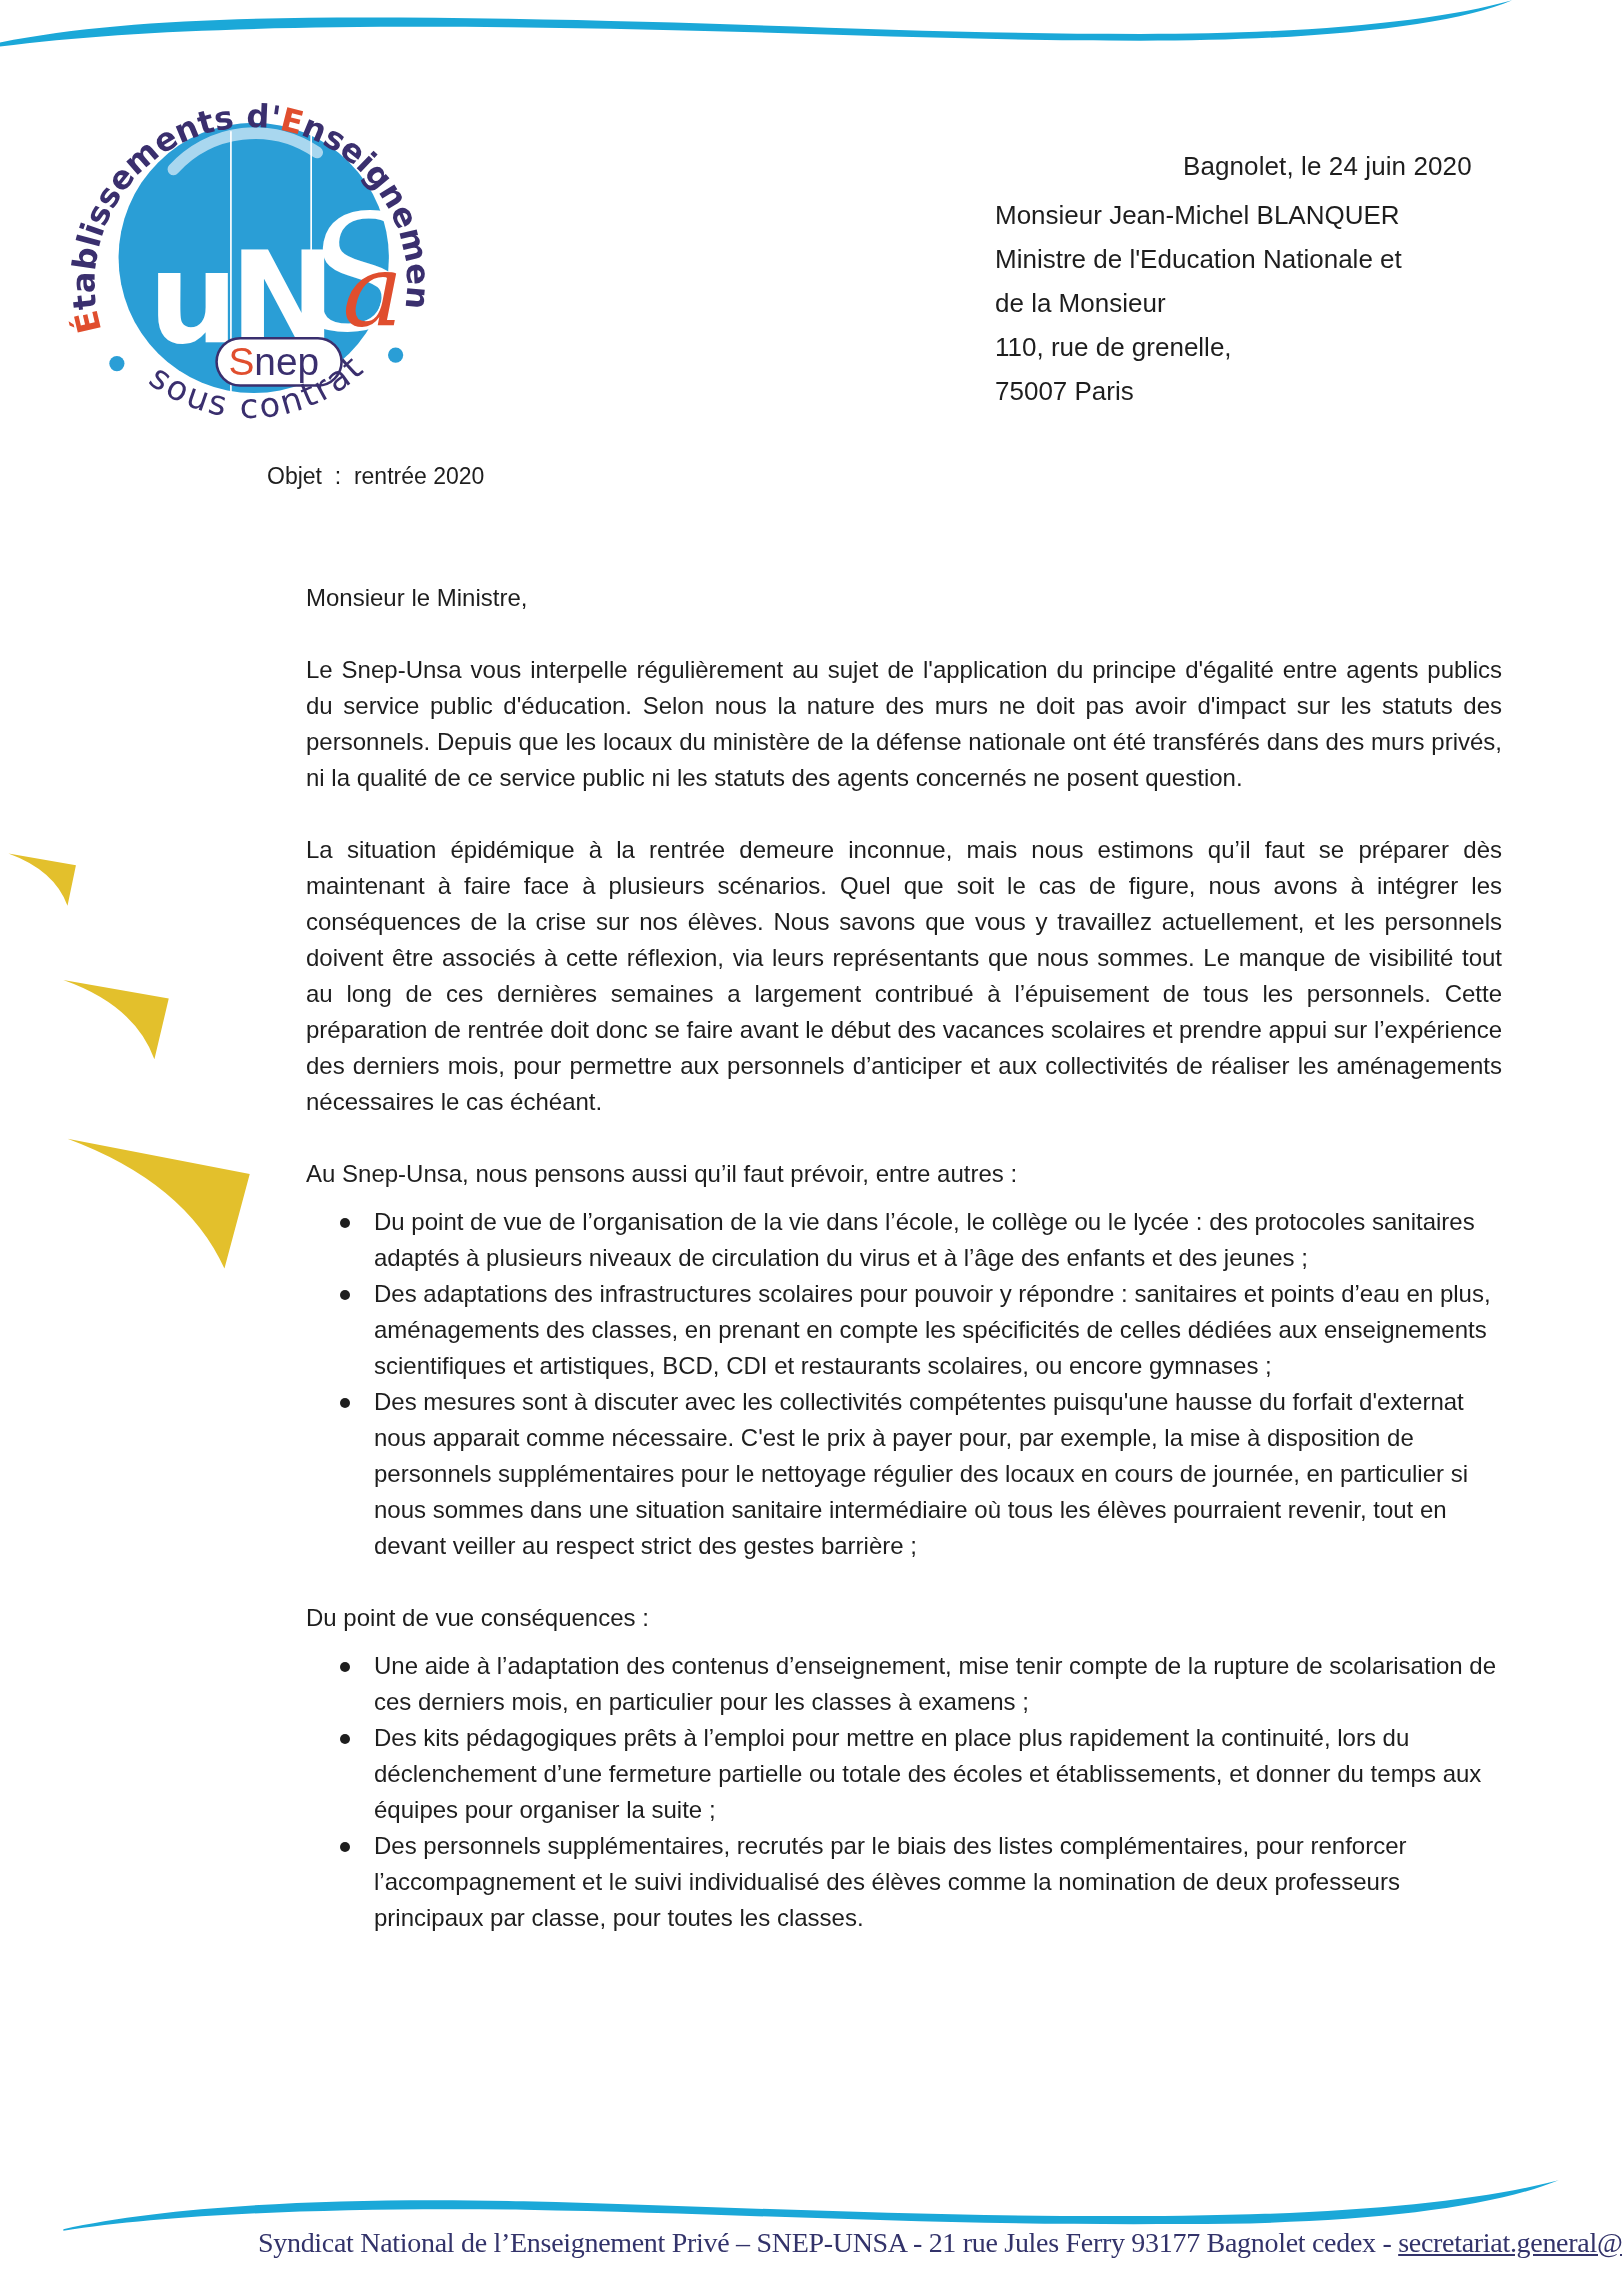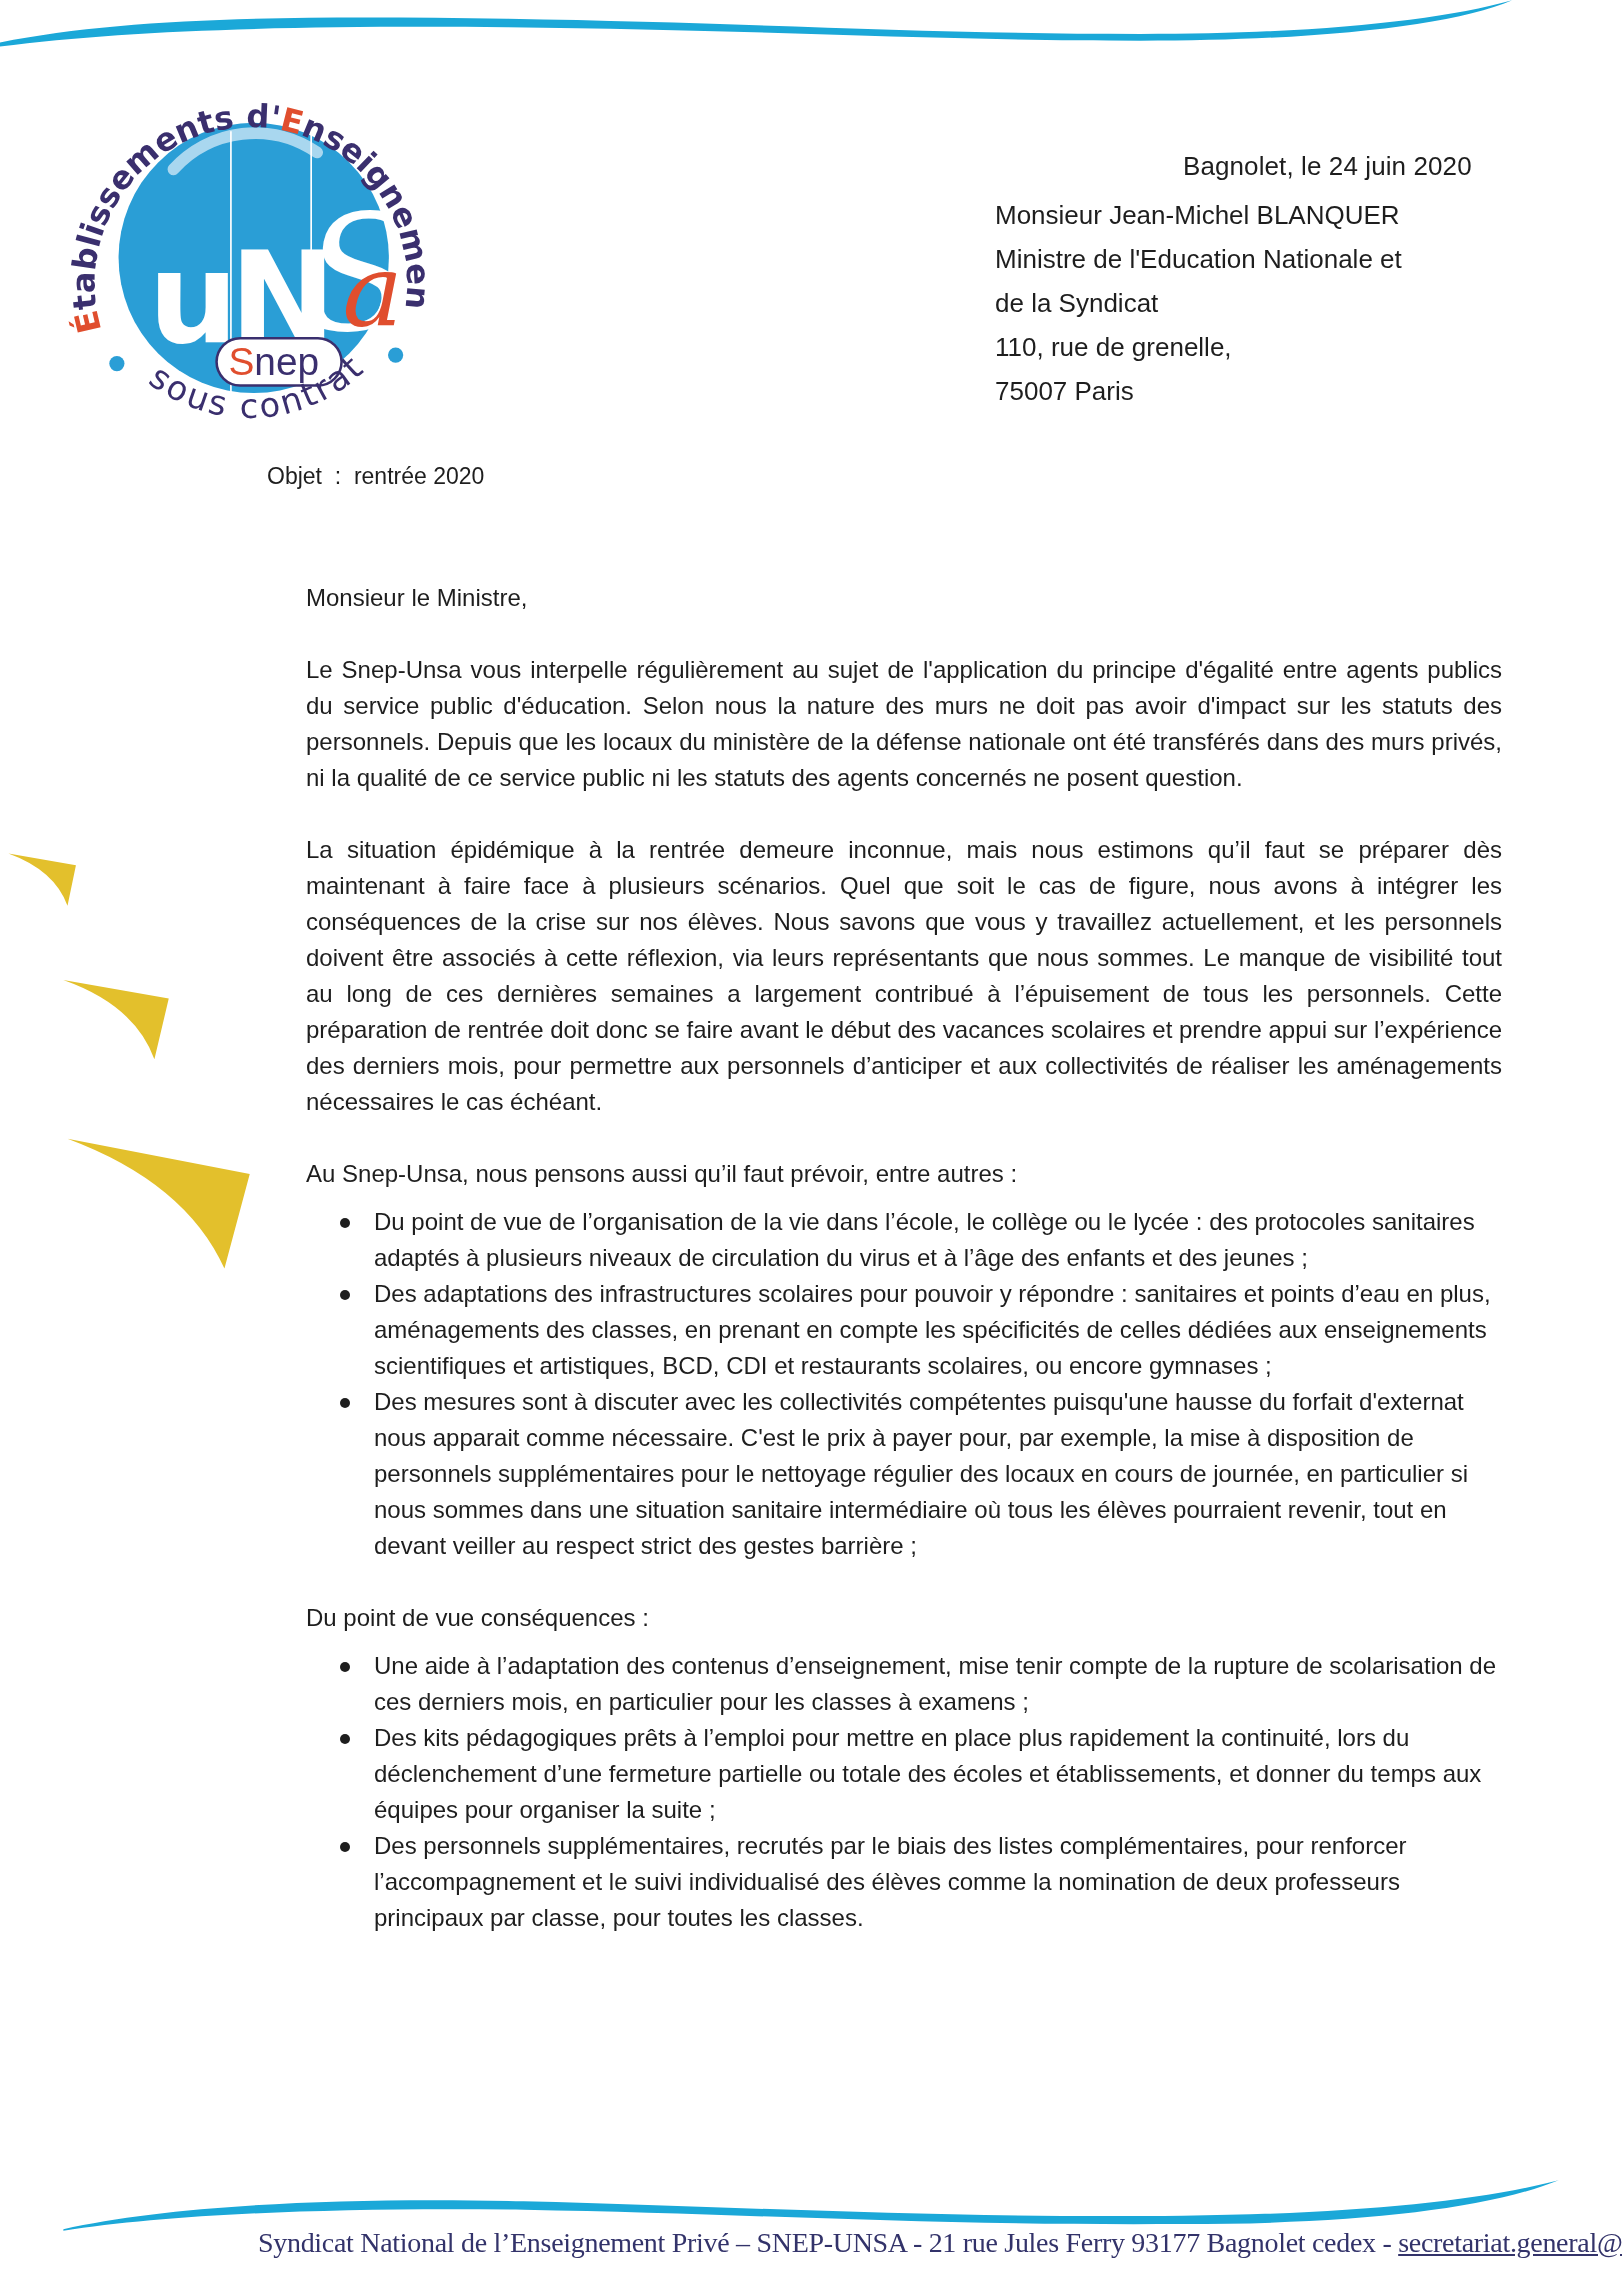--- a/index.html
+++ b/index.html
@@ -59,21 +59,21 @@
   <path d="M10,1010 L90,1024 L80,1072 Q65,1030 10,1010 Z" fill="#E3C02C"></path>
   <path d="M75,1160 L200,1182 L183,1254 Q160,1190 75,1160 Z" fill="#E3C02C"></path>
   <path d="M80,1348 L296,1390 L266,1502 Q220,1400 80,1348 Z" fill="#E3C02C"></path>
 </svg>
 
 <div class="date">Bagnolet, le 24 juin 2020</div>
 
 <div class="address">
   <div>Monsieur Jean-Michel BLANQUER</div>
   <div>Ministre de l'Education Nationale et</div>
-  <div>de la Syndicat</div>
+  <div>de la Monsieur</div>
   <div>110, rue de grenelle,</div>
   <div>75007 Paris</div>
 </div>
 
 <div class="objet" style="white-space:pre;">Objet  :  rentrée 2020</div>
 
 <div class="body">
   <p class="salutation">Monsieur le Ministre,</p>
   <p class="para">Le Snep-Unsa vous interpelle régulièrement au sujet de l'application du principe d'égalité entre agents publics du service public d'éducation. Selon nous la nature des murs ne doit pas avoir d'impact sur les statuts des personnels. Depuis que les locaux du ministère de la  défense nationale ont été transférés dans des murs privés, ni la qualité de ce service public ni les statuts des agents concernés ne posent question.</p>
   <p class="para">La situation épidémique à la rentrée demeure inconnue, mais nous estimons qu’il faut se préparer dès maintenant à faire face à plusieurs scénarios. Quel que soit le cas de figure, nous avons à intégrer les conséquences de la crise sur nos élèves. Nous savons que vous y travaillez actuellement, et les personnels doivent être associés à cette réflexion, via leurs représentants que nous sommes. Le manque de visibilité tout au long de ces dernières semaines a largement contribué à l’épuisement de tous les personnels. Cette préparation de rentrée doit donc se faire avant le début des vacances scolaires et prendre appui sur l’expérience des derniers mois, pour permettre aux personnels d’anticiper et aux collectivités de réaliser les aménagements nécessaires le cas échéant.</p>

